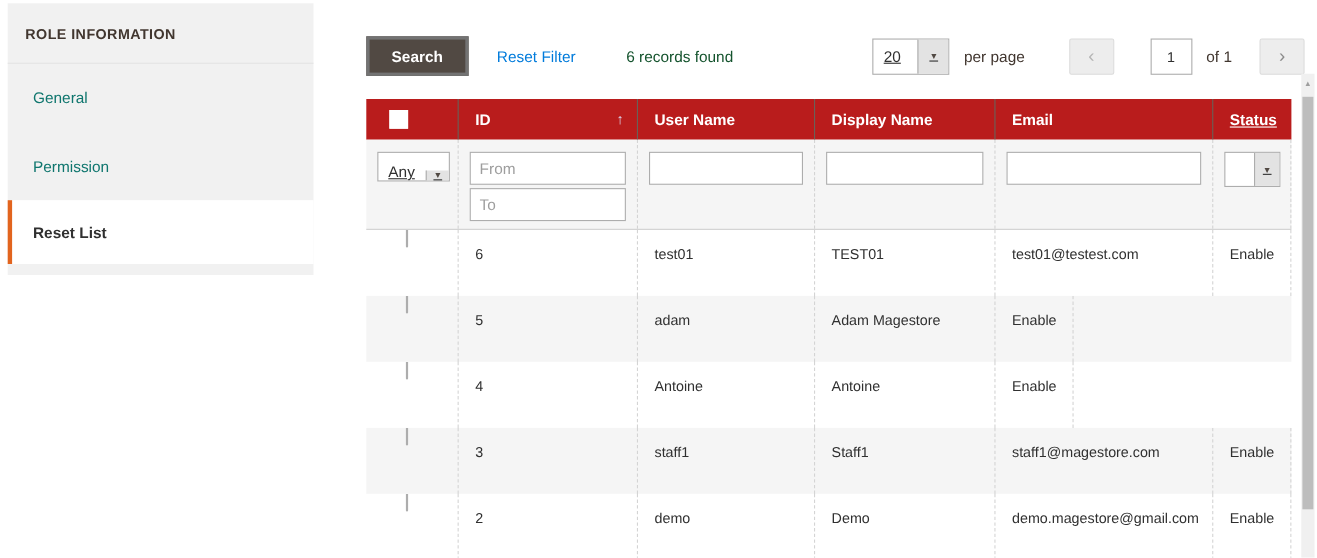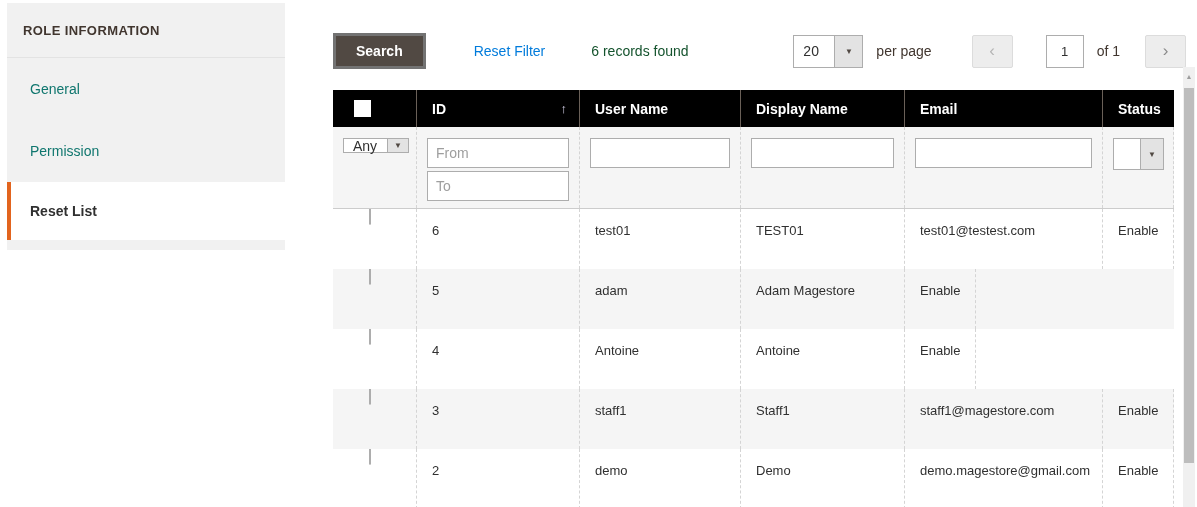--- a/index.html
+++ b/index.html
@@ -42,26 +42,26 @@
   .main { position:absolute; left:333px; top:33px; width:853px; }
 
   .toolbar { display:flex; align-items:center; height:36px; }
   .btn-search {
     background:#514943; color:#ffffff; border:3px solid #737373;
     font-family:"Liberation Sans", sans-serif;
     font-size:14px; font-weight:bold;
     height:36px; padding:0 20px; cursor:pointer;
   }
   .link-reset {
-    margin-left:32px; color:#007bdb; font-size:14px; text-decoration:none; cursor:pointer;padding-left:16px;
+    margin-left:10px; color:#007bdb; font-size:14px; text-decoration:none; cursor:pointer;padding-left:16px;
   }
   .records { margin-left:46px; font-size:14px; color:#14532d; }
 
   .pager { margin-left:auto; display:flex; align-items:center; }
-  .fake-select { display:flex; height:33px; border:1px solid #adadad; background:#ffffff; cursor:pointer; }
+  .fake-select { display:flex; height:33px; border:1px solid #adadad; background:#ffffff; cursor:pointer;text-decoration:underline; }
   .fake-select .val { display:flex; align-items:center; padding:0 9px; font-size:14px; color:#303030; }
   .fake-select .arrow {
     width:28px; background:#e3e3e3; border-left:1px solid #adadad;
     display:flex; align-items:center; justify-content:center;
     font-size:8px; color:#514943;
   }
   .perpage-select .val { width:40px; }
   .pager-label { margin-left:13px; font-size:14px; color:#41362f; }
   .pager-btn {
     width:41px; height:33px; background:#ededed; border:1px solid #dcdcdc; border-radius:2px;
@@ -78,43 +78,43 @@
   .of-label { margin-left:13px; font-size:14px; color:#41362f; }
 
   
   .grid { margin-top:21px; width:841px; }
   .grid-row { display:flex; width:841px; }
 
   .col-cb{width:84px;} .col-id{width:163px;} .col-user{width:161px;}
   .col-display{width:164px;} .col-email{width:198px;} .col-status{width:71px;}
 
   
-  .grid-head { background:#000000; height:37px; }
+  .grid-head { background:#b91c1c; height:37px; }
   .head-cell {
     display:flex; align-items:center; padding:0 12px 0 15px;
     color:#ffffff; font-size:14px; font-weight:bold;
     border-right:1px solid #6a6058;
   }
-  .head-cell:last-child { border-right:none; }
+  .head-cell:last-child { border-right:none;text-decoration:underline; }
   .head-cell.col-id { justify-content:space-between; cursor:pointer; }
   .sort-arrow { font-size:13px; font-weight:normal; color:#dcd8f0; }
   .head-cb { width:17px; height:17px; background:#ffffff; border:1px solid #ffffff; margin-left:21px; cursor:pointer; }
 
   
   .grid-filter { background:#f5f5f5; height:82px; border-bottom:1px solid #cccccc; }
   .filter-cell { padding:11px 10px 0 10px; border-right:1px dashed #d4d4d4; }
   .filter-cell:last-child { border-right:1px dashed #d4d4d4; }
   .filter-input {
     width:100%; height:30px; border:1px solid #adadad; background:#ffffff;
     font-family:"Liberation Sans", sans-serif; font-size:14px; color:#303030;
     padding:0 8px;
   }
   .filter-input::placeholder { color:#9e9e9e; opacity:1; }
   .filter-input + .filter-input { margin-top:3px; }
-  .any-select { width:66px; height:15px; }
+  .any-select { width:66px; height:27px;align-items:flex-end; }
   .any-select .val { flex:1; padding:0 9px; }
   .any-select .arrow { width:21px; }
   .status-select { width:51px; height:32px; }
   .status-select .val { flex:1; }
   .status-select .arrow { width:23px; }
 
   
   .data-row { height:60px; background:#ffffff; }
   .data-row.alt { background:#f5f5f5; }
   .data-cell {

